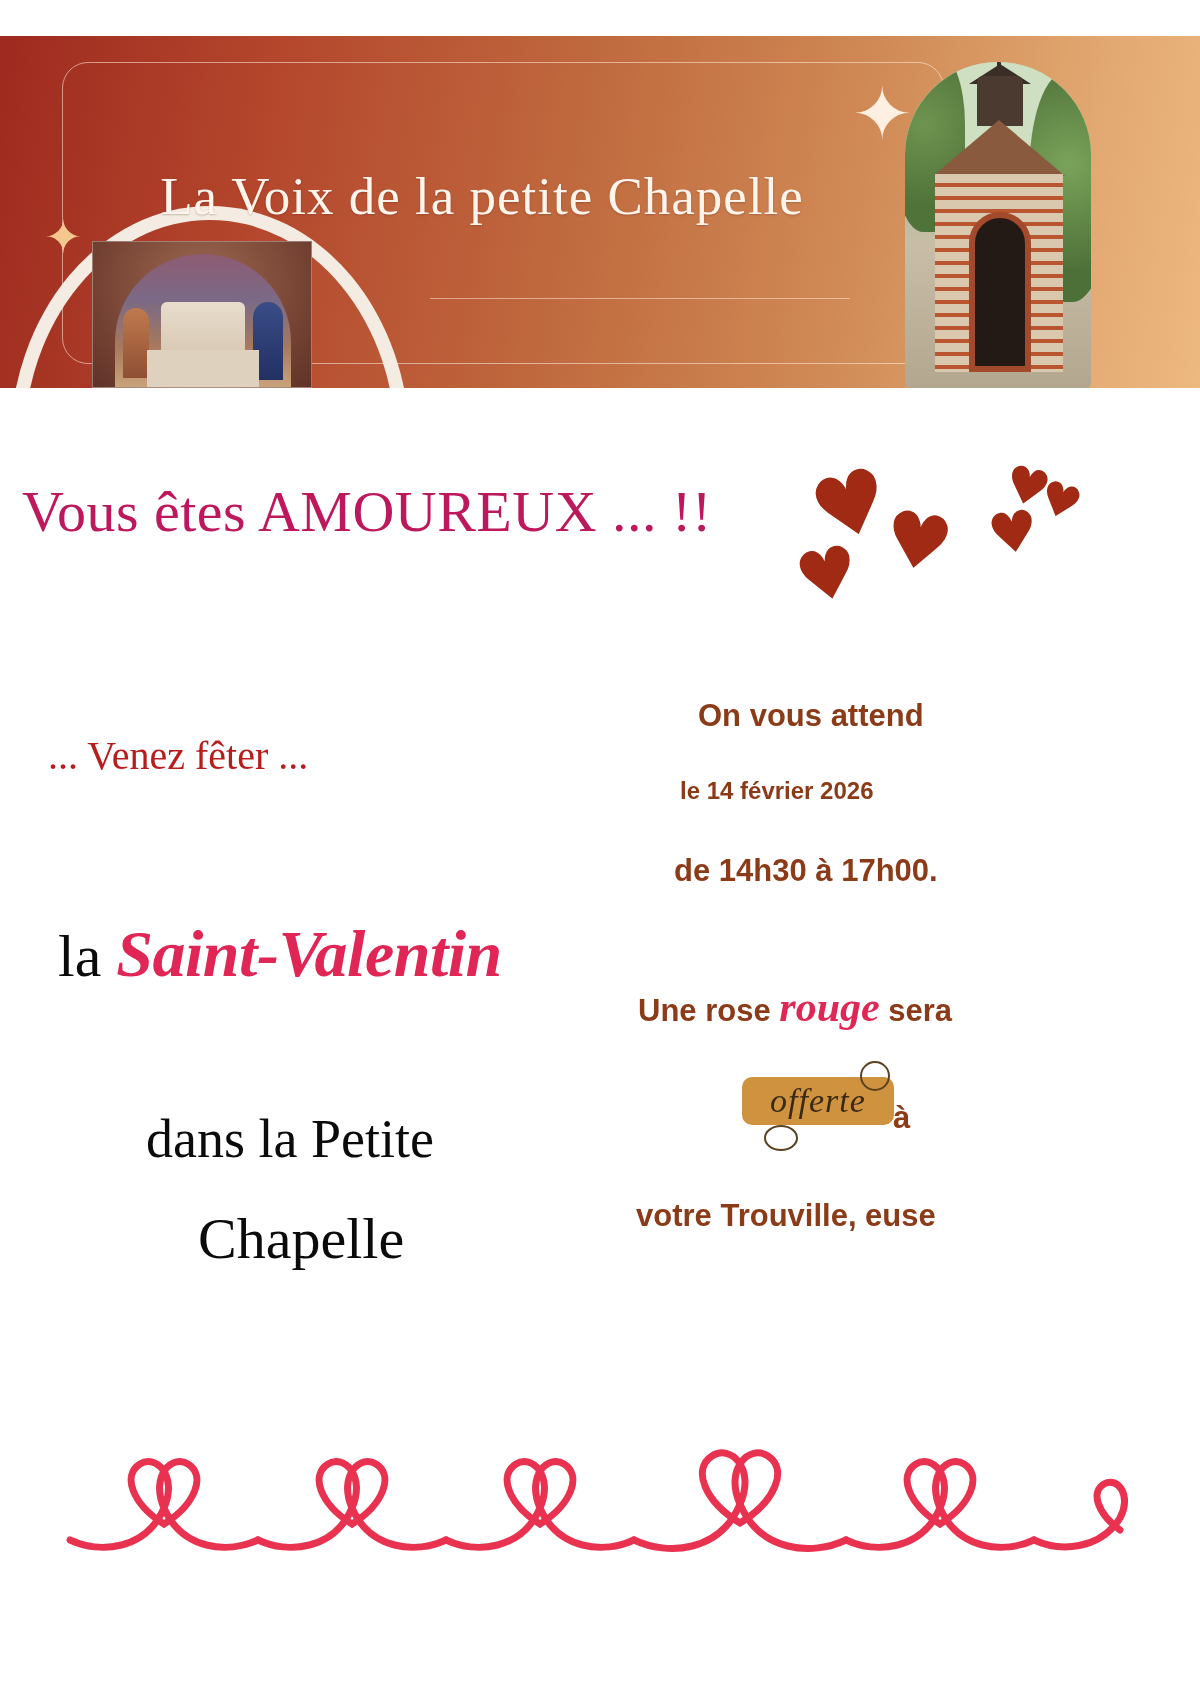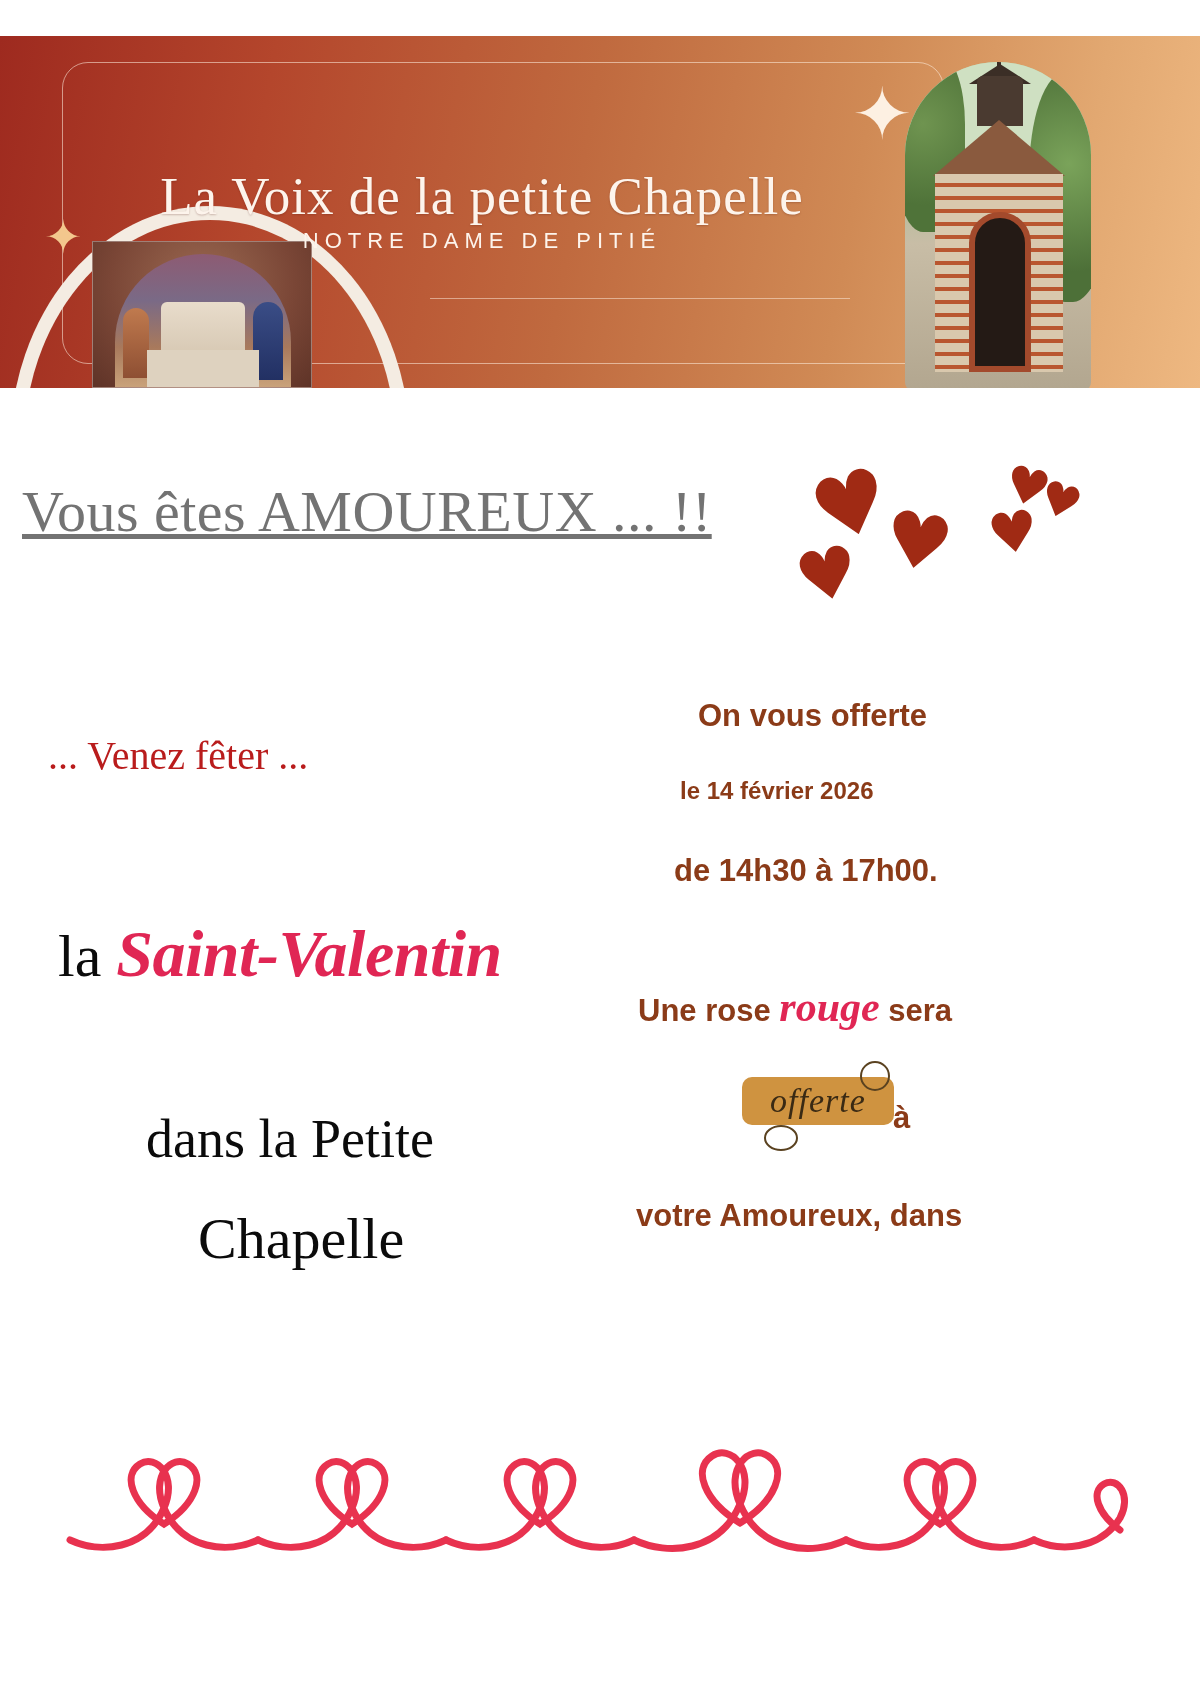--- a/index.html
+++ b/index.html
@@ -184,23 +184,22 @@
   }
 
   
   .line-amoureux {
     position: absolute;
     left: 22px;
     top: 478px;
     font-family: "Liberation Serif", serif;
     font-size: 58px;
     letter-spacing: 0.5px;
-    color: #737373;
-    white-space: nowrap;
-    text-decoration: underline;
+    color: #be185d;
+    white-space: nowrap;
   }
   .line-venez {
     position: absolute;
     left: 48px;
     top: 732px;
     font-family: "Liberation Serif", serif;
     font-size: 40px;
     color: #b91c1c;
     white-space: nowrap;
   }
@@ -326,21 +325,20 @@
 
   <div class="photo-interior">
     <div class="pi-arch"></div>
     <div class="pi-fig-l"></div>
     <div class="pi-fig-r"></div>
     <div class="pi-altar"></div>
     <div class="pi-altar2"></div>
   </div>
 
   <div class="banner-title">La Voix de  la petite Chapelle</div>
-  <div class="banner-sub">NOTRE DAME DE PITIÉ</div>
   <div class="banner-divider"></div>
 
   <div class="photo-exterior">
     <div class="px-sky"></div>
     <div class="px-foliage-l"></div>
     <div class="px-foliage-r"></div>
     <div class="px-cross"></div>
     <div class="px-bell-roof"></div>
     <div class="px-bell"></div>
     <div class="px-roof"></div>
@@ -360,31 +358,31 @@
 
 <div class="line-venez">... Venez fêter ...</div>
 
 <div class="line-saint">
   <span>la </span><span class="valentin">Saint-Valentin</span>
 </div>
 
 <div class="line-dans">dans la Petite</div>
 <div class="line-chapelle">Chapelle</div>
 
-<div class="rc rc-1">On vous offerte</div>
+<div class="rc rc-1">On vous attend</div>
 <div class="rc rc-2">le 14 février 2026</div>
 <div class="rc rc-3">de  14h30 à 17h00.</div>
 
 <div class="rc rc-rose">
   <span>Une rose </span><span class="rouge">rouge</span><span> sera</span>
 </div>
 
 <div class="offerte-badge">offerte</div>
 <div class="rc rc-a">à</div>
-<div class="rc rc-votre">votre Amoureux, dans</div>
+<div class="rc rc-votre">votre Trouville, euse</div>
 
 <svg class="garland" viewBox="0 0 1080 200" xmlns="http://www.w3.org/2000/svg">
   <g fill="none" stroke="#e8324f" stroke-width="7" stroke-linecap="round">
     <path d="M10 182 C 40 196, 86 192, 104 150 C 118 118, 96 96, 80 106 C 62 117, 72 146, 104 166 C 136 146, 146 117, 128 106 C 112 96, 90 118, 104 150 C 122 192, 168 196, 198 182"></path>
     <path d="M198 182 C 228 196, 274 192, 292 150 C 306 118, 284 96, 268 106 C 250 117, 260 146, 292 166 C 324 146, 334 117, 316 106 C 300 96, 278 118, 292 150 C 310 192, 356 196, 386 182"></path>
     <path d="M386 182 C 416 196, 462 192, 480 150 C 494 118, 472 96, 456 106 C 438 117, 448 146, 480 166 C 512 146, 522 117, 504 106 C 488 96, 466 118, 480 150 C 498 192, 544 196, 574 182"></path>
     <path d="M574 182 C 608 198, 660 194, 680 146 C 696 110, 670 86, 652 98 C 632 111, 644 143, 680 165 C 716 143, 728 111, 708 98 C 690 86, 664 110, 680 146 C 700 194, 752 198, 786 182"></path>
     <path d="M786 182 C 816 196, 862 192, 880 150 C 894 118, 872 96, 856 106 C 838 117, 848 146, 880 166 C 912 146, 922 117, 904 106 C 888 96, 866 118, 880 150 C 898 192, 944 196, 974 182"></path>
     <path d="M974 182 C 1000 194, 1040 192, 1060 160 C 1072 138, 1058 118, 1044 126 C 1030 134, 1038 156, 1060 172"></path>
   </g>

